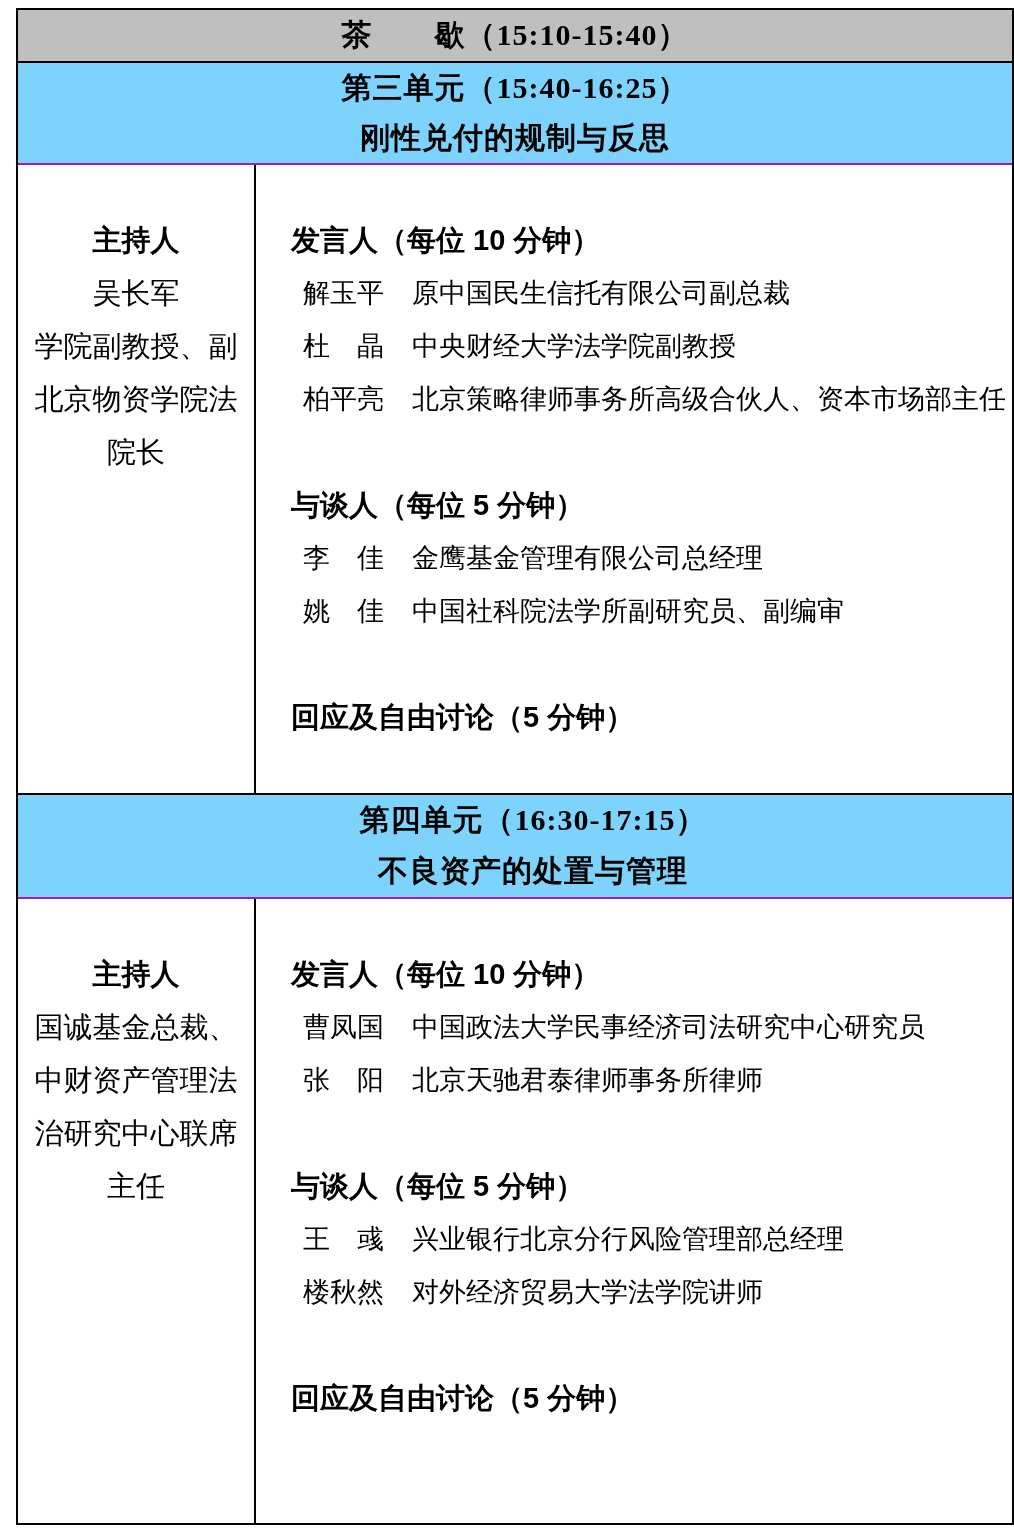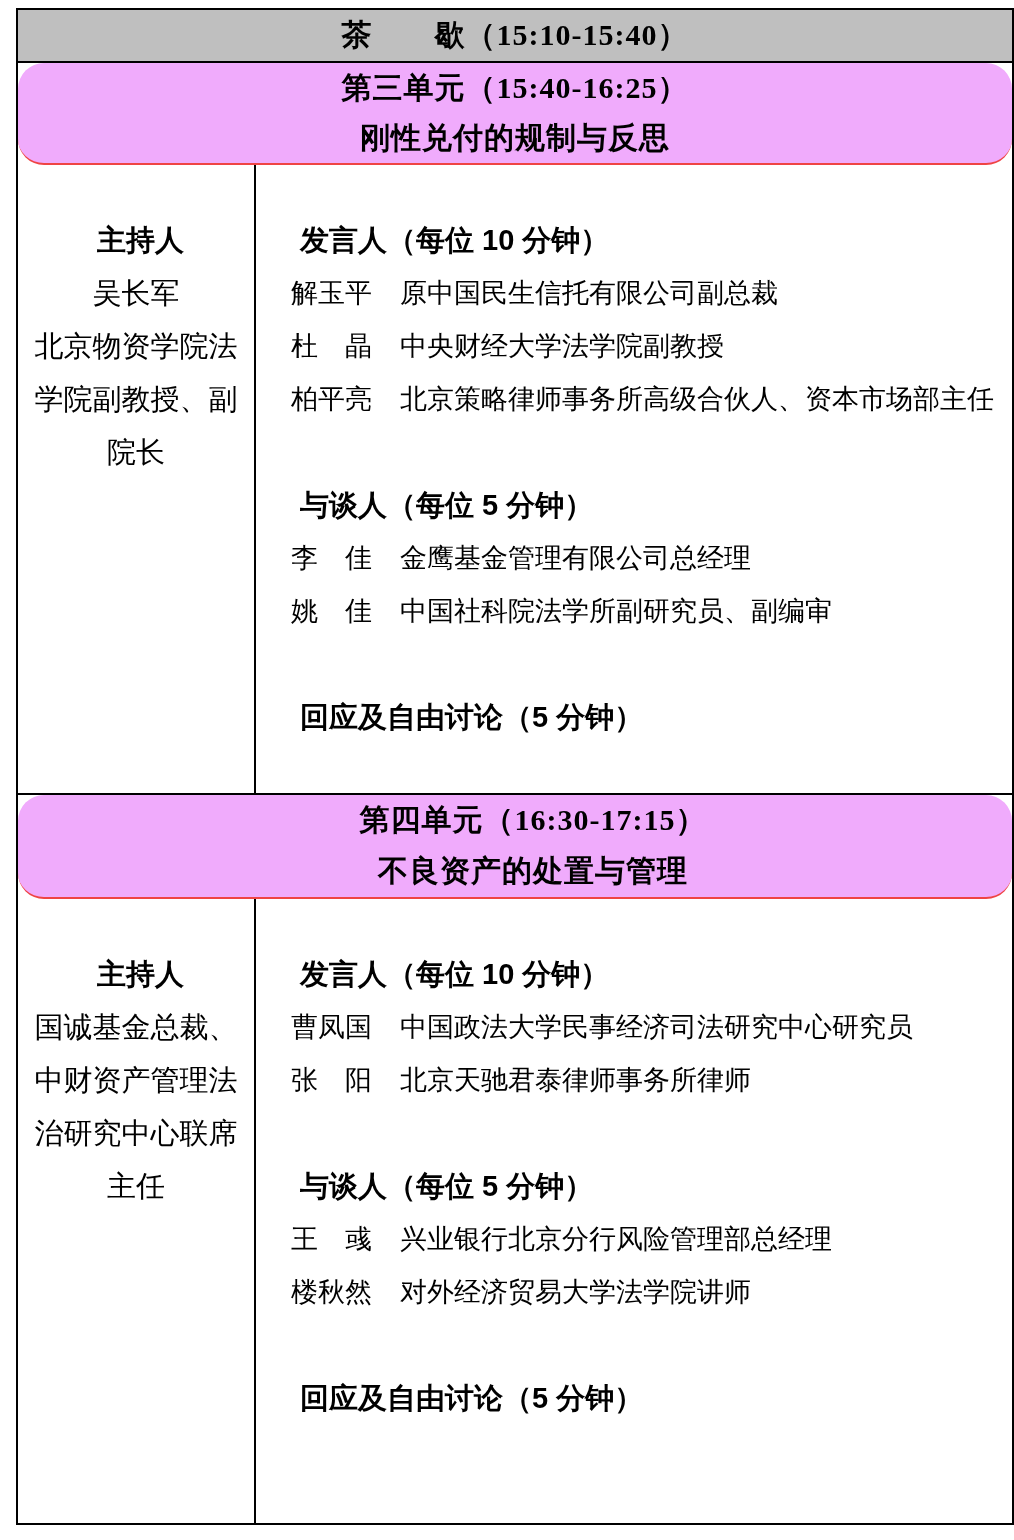--- a/index.html
+++ b/index.html
@@ -35,25 +35,24 @@
     background: #bfbfbf;
     border-bottom: 2px solid #000000;
     display: flex;
     align-items: center;
     justify-content: center;
     font-size: 30px;
     font-weight: bold;
     letter-spacing: 1px;
   }
   .band-light {
-    background: #f0abfc;
-    border-bottom: 2px solid #ef4444;
+    background: #7dd3fc;
+    border-bottom: 2px solid #a21caf;
     display: flex;
     flex-direction: column;
-    border-radius: 26px;
   }
   .band-light.h100 { height: 100px; }
   .band-light.h102 { height: 102px; padding-left: 36px; }
   .band-line {
     flex: 1;
     display: flex;
     align-items: center;
     justify-content: center;
     font-size: 30px;
     font-weight: bold;
@@ -89,26 +88,26 @@
   }
   .cell-right .line {
     height: 53px;
     line-height: 53px;
     white-space: nowrap;
   }
   .group-label, .mod-label {
     font-family: "Liberation Sans", "DejaVu Sans", sans-serif;
     font-weight: bold;
     font-size: 29px;
-    padding-left: 9px;
   }
   .person { display: flex; }
   .pname {
     flex: none;
     width: 83px;
+    margin-left: 12px;
   }
   .ptitle {
     margin-left: 26px;
   }
   .spacer { height: 53px; }
 </style>
 </head>
 <body>
 
 <div class="sheet">
@@ -120,22 +119,22 @@
 
     <div class="band-light h100">
       <div class="band-line">第三单元（15:40-16:25）</div>
       <div class="band-line">刚性兑付的规制与反思</div>
     </div>
 
     <div class="two-col h628">
       <div class="cell-left">
         <div class="line mod-label">主持人</div>
         <div class="line">吴长军</div>
+        <div class="line">学院副教授、副</div>
         <div class="line">北京物资学院法</div>
-        <div class="line">学院副教授、副</div>
         <div class="line">院长</div>
       </div>
       <div class="cell-right">
         <div class="line group-label">发言人（每位 10 分钟）</div>
         <div class="line person">
           <span class="pname">解玉平</span>
           <span class="ptitle">原中国民生信托有限公司副总裁</span>
         </div>
         <div class="line person">
           <span class="pname">杜　晶</span>

